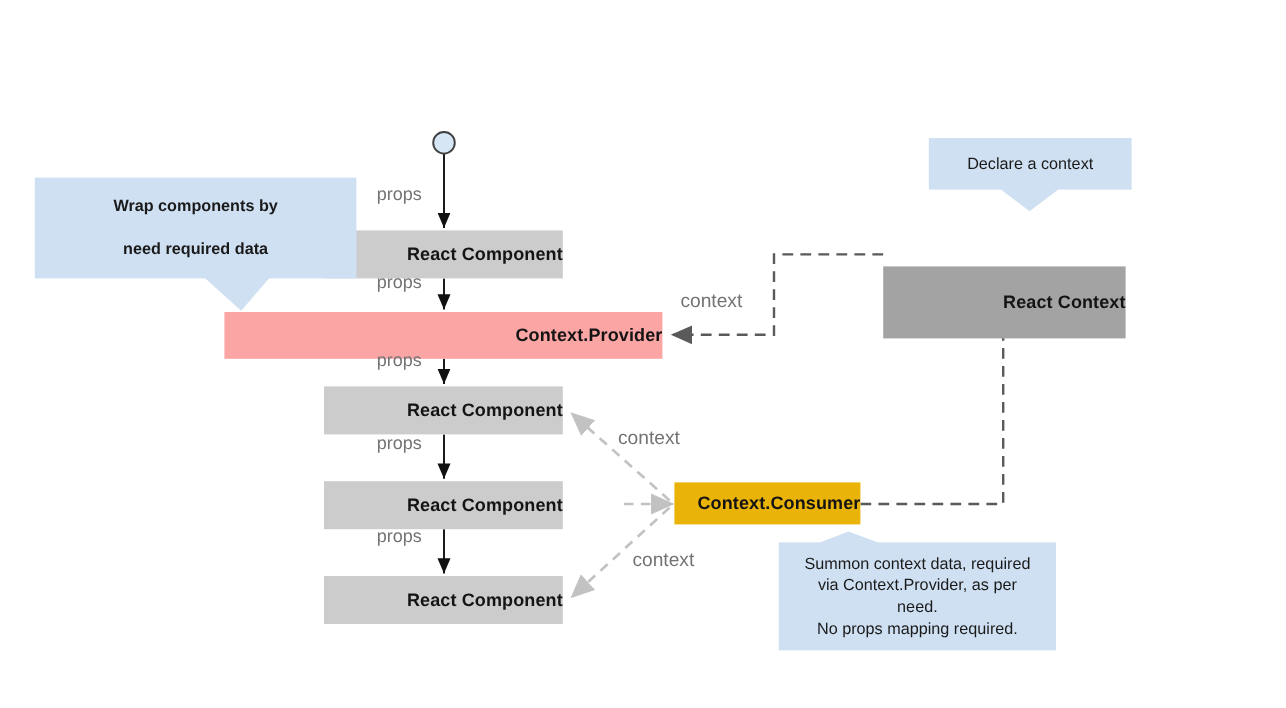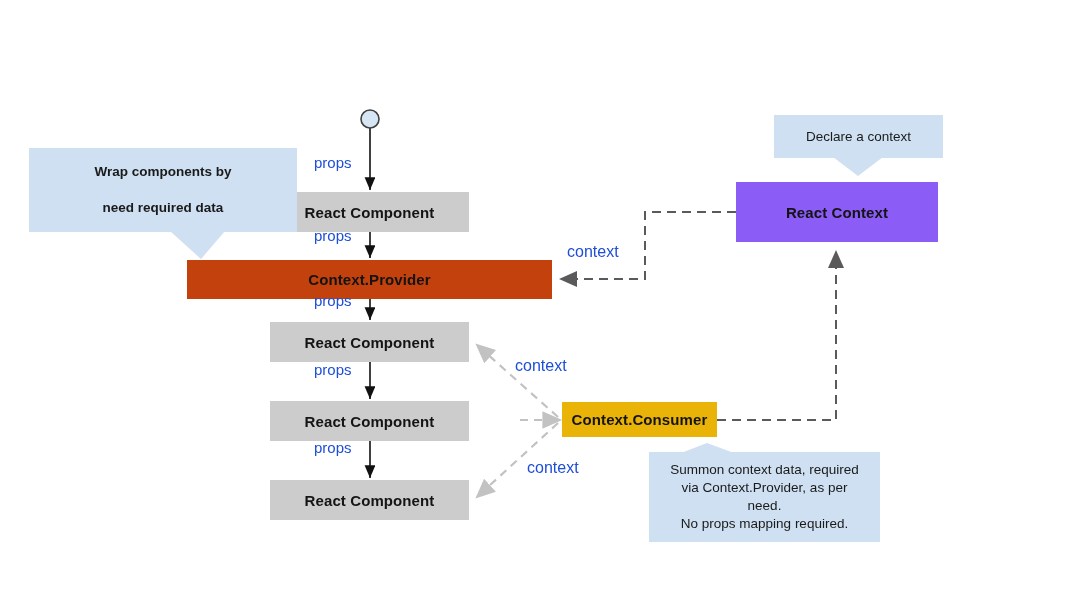--- a/index.html
+++ b/index.html
@@ -18,49 +18,49 @@
     position: absolute;
     left: 0; top: 0;
     width: 1072px;
     height: 590px;
   }
   .node {
     position: absolute;
     box-sizing: border-box;
     display: flex;
     align-items: center;
-    justify-content: center;
+    justify-content: flex-end;
     font-weight: bold;
     font-size: 15px;
     color: #141414;
     letter-spacing: 0.1px;
     text-align: center;
   }
   .node.gray   { background: #cccccc; }
-  .node.pink   { background: #c2410c; }
+  .node.pink   { background: #fca5a5; }
   .node.green  { background: #eab308; }
-  .node.orange { background: #8b5cf6; }
+  .node.orange { background: #a3a3a3; margin-top: 40px; }
 
   .callout {
     position: absolute;
     box-sizing: border-box;
     background: #cfe0f2;
     color: #1a1a1a;
     font-size: 13.5px;
     line-height: 18px;
     text-align: center;
     display: flex;
     align-items: center;
     justify-content: center;
     padding: 20px 10px;
   }
   .edge-label {
     position: absolute;
     font-size: 15px;
-    color: #1d4ed8;
+    color: #737373;
     white-space: nowrap;
   }
   .edge-label.big { font-size: 16px; }
 </style>
 </head>
 <body>
 
 <svg id="canvas" viewBox="0 0 1072 590">
   <defs>
     <marker id="arrowBlack" markerWidth="10" markerHeight="10" refX="8" refY="3.4" orient="auto">

